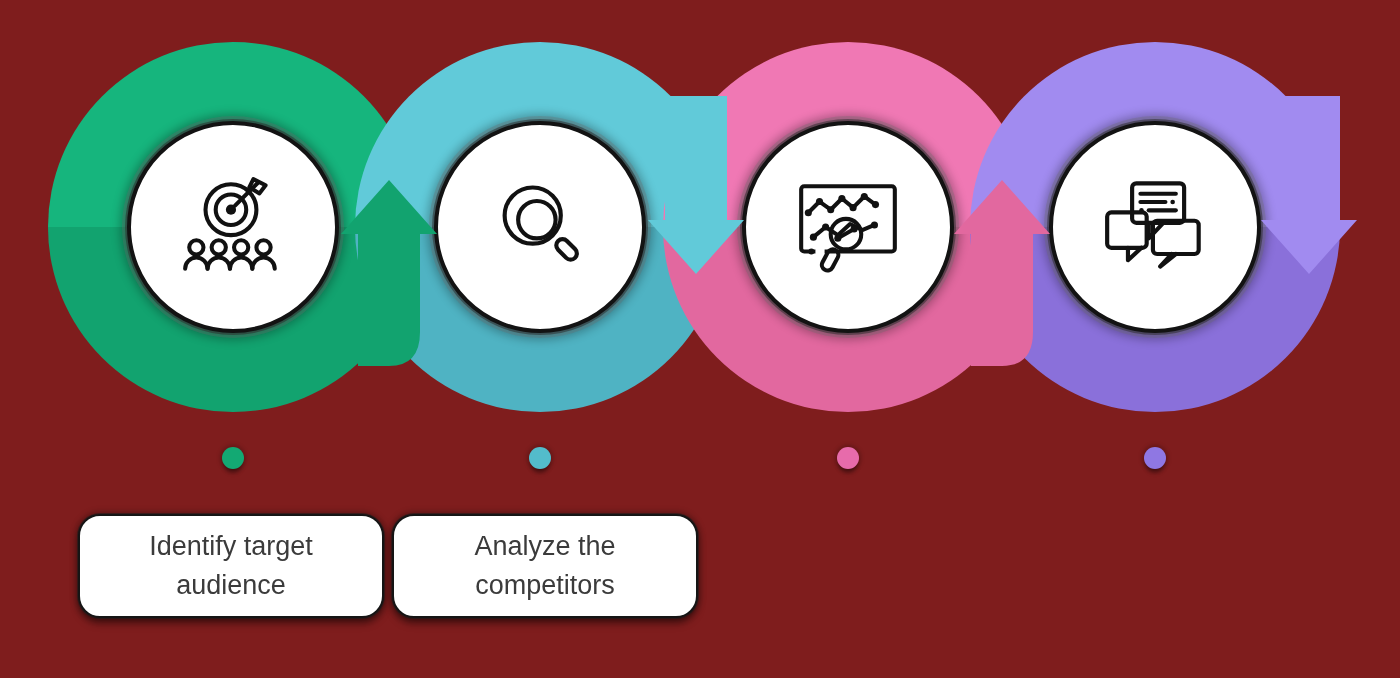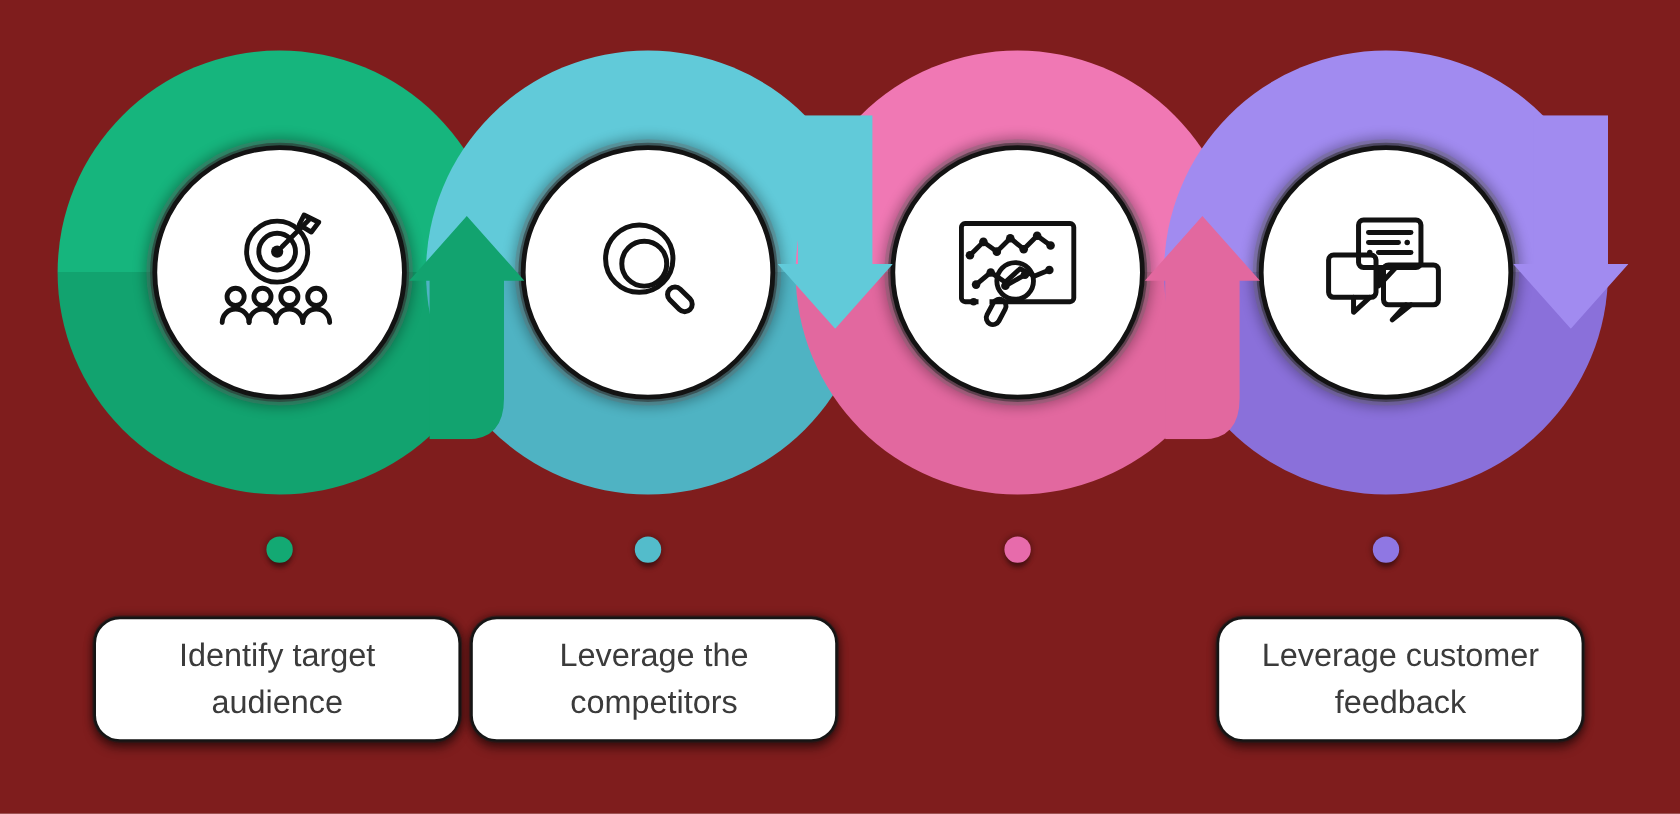--- a/index.html
+++ b/index.html
@@ -140,19 +140,16 @@
 
   <div class="dot" style="left: 222px; --light: #16b57d; --dark: #12a36f; --dot: #13a973;"></div>
   <div class="dot" style="left: 529px; --light: #61cad9; --dark: #4fb3c3; --dot: #53bccb;"></div>
   <div class="dot" style="left: 837px; --light: #f078b4; --dark: #e2689f; --dot: #e76bab;"></div>
   <div class="dot" style="left: 1144px; --light: #a18bf0; --dark: #8a70da; --dot: #8f77e3;"></div>
 
   <div class="label-box" style="left:78px">
     <span>Identify target audience</span>
   </div>
   <div class="label-box" style="left:392px">
-    <span>Leverage the competitors</span>
-  </div>
-  <div class="label-box" style="left:1014px">
-    <span>Leverage customer feedback</span>
+    <span>Analyze the competitors</span>
   </div>
 
 </div>
 
 </body></html>

